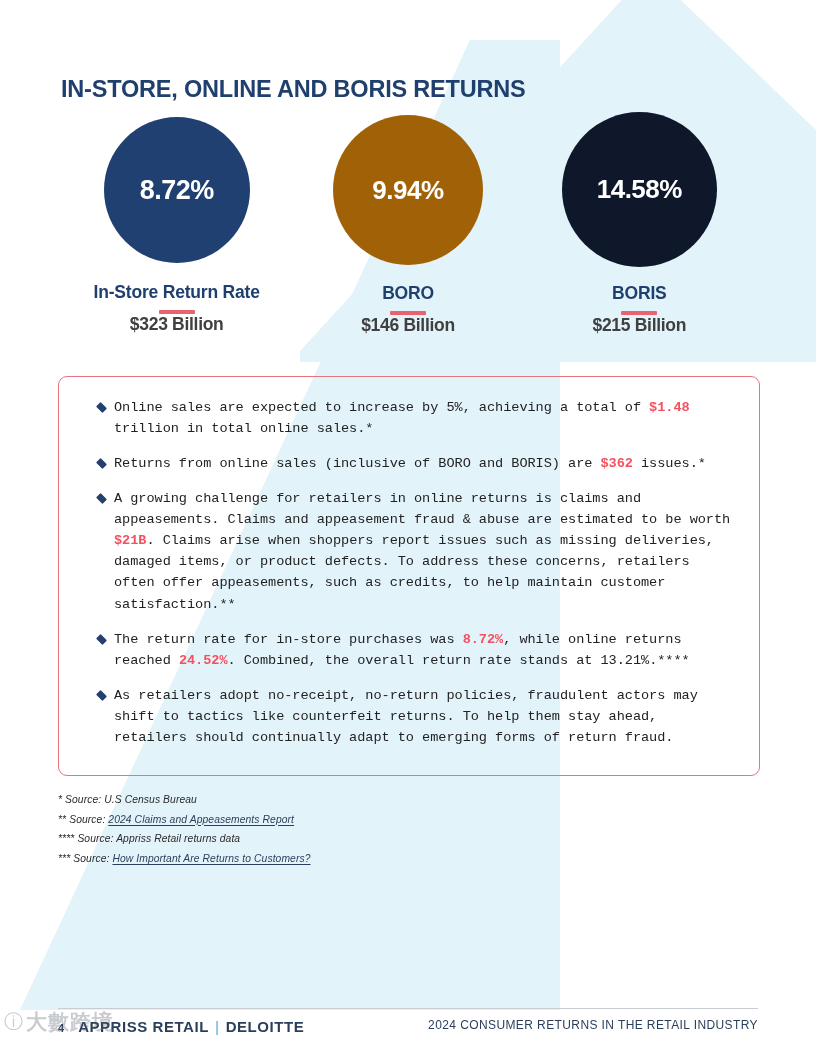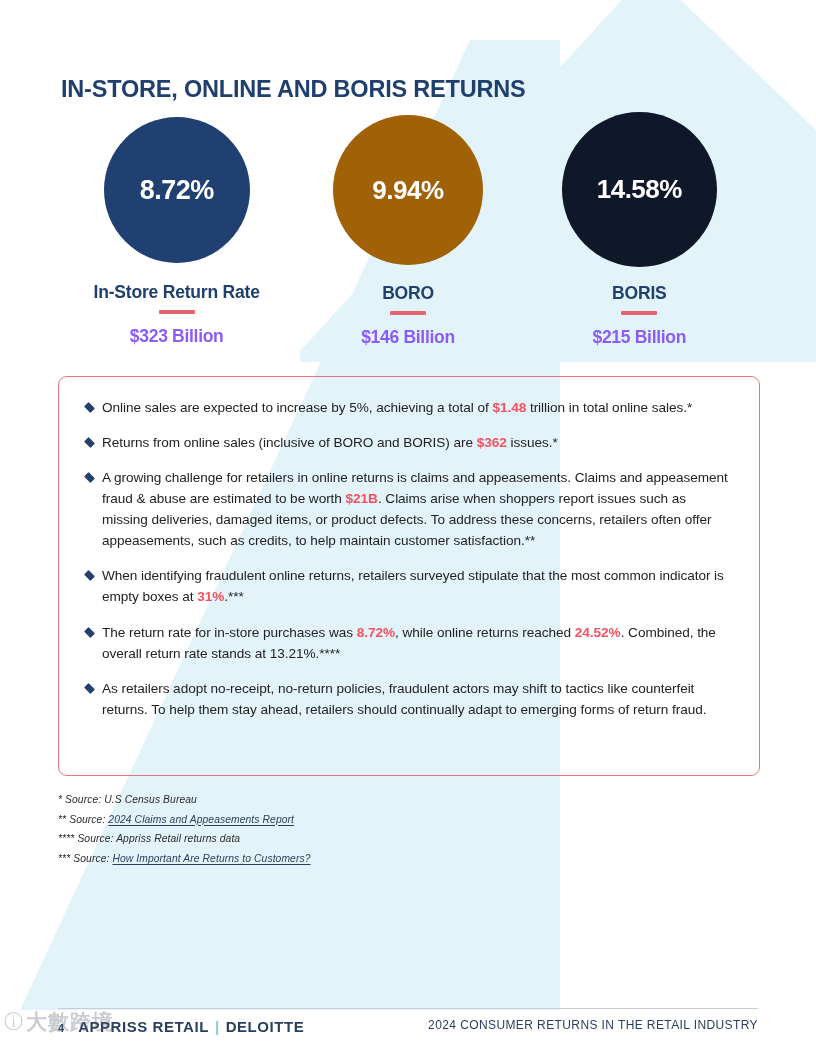--- a/index.html
+++ b/index.html
@@ -83,24 +83,24 @@
     white-space: nowrap;
   }
   .stat-rule {
     width: 36px;
     height: 3.5px;
     background: #E8626F;
     margin-top: 7px;
     border-radius: 1px;
   }
   .stat-amount {
-    margin-top: 12px;
+    margin-top: 0;
     font-size: 17.5px;
     font-weight: 700;
-    color: #8b5cf6;
+    color: #404040;
     text-align: center;
     letter-spacing: -0.3px;
     white-space: nowrap;
   }
   
   .stat-col.col-0 .stat-circle { margin-top: 5px; }
   .stat-col.col-1 .stat-circle { margin-top: 3px; }
   .stat-col.col-2 .stat-circle { margin-top: 0px; }
   .stat-col.col-0 .stat-label  { margin-top: 19px; }
   .stat-col.col-1 .stat-label  { margin-top: 18px; }
@@ -110,21 +110,22 @@
   #callout-box {
     position: absolute;
     left: 58px;
     top: 376px;
     width: 702px;
     height: 400px;
     box-sizing: border-box;
     border: 1.4px solid #E8737E;
     border-radius: 9px;
     background: transparent;
-    padding: 20px 26px 18px 26px;
+    padding: 20px 26px 18px 38px;
+    font-family: Liberation Mono, monospace;
   }
   .bullet {
     display: flex;
     align-items: flex-start;
     margin-bottom: 14px;
   }
   .bullet:last-child { margin-bottom: 12px; }
   .bullet-marker {
     flex: 0 0 auto;
     width: 9px;
@@ -294,24 +295,20 @@
       <div class="bullet">
         <span class="bullet-marker"></span>
         <div class="bullet-text"><span>Returns from online sales (inclusive of BORO and BORIS) are </span><span class="hl">$362</span><span> issues.*</span></div>
       </div>
       <div class="bullet">
         <span class="bullet-marker"></span>
         <div class="bullet-text"><span>A growing challenge for retailers in online returns is claims and appeasements. Claims and appeasement fraud &amp; abuse are estimated to be worth </span><span class="hl">$21B</span><span>. Claims arise when shoppers report issues such as missing deliveries, damaged items, or product defects. To address these concerns, retailers often offer appeasements, such as credits, to help maintain customer satisfaction.**</span></div>
       </div>
       <div class="bullet">
         <span class="bullet-marker"></span>
-        <div class="bullet-text"><span>When identifying fraudulent online returns, retailers surveyed stipulate that the most common indicator is empty boxes at </span><span class="hl">31%</span><span>.***</span></div>
-      </div>
-      <div class="bullet">
-        <span class="bullet-marker"></span>
         <div class="bullet-text"><span>The return rate for in-store purchases was </span><span class="hl">8.72%</span><span>, while online returns reached </span><span class="hl">24.52%</span><span>. Combined, the overall return rate stands at 13.21%.****</span></div>
       </div>
       <div class="bullet">
         <span class="bullet-marker"></span>
         <div class="bullet-text"><span>As retailers adopt no-receipt, no-return policies, fraudulent actors may shift to tactics like counterfeit returns. To help them stay ahead, retailers should continually adapt to emerging forms of return fraud.</span></div>
       </div>
     </div>
 
   <div id="sources">
       <div class="source-line"><span>* Source: </span><span>U.S  Census Bureau</span></div>

